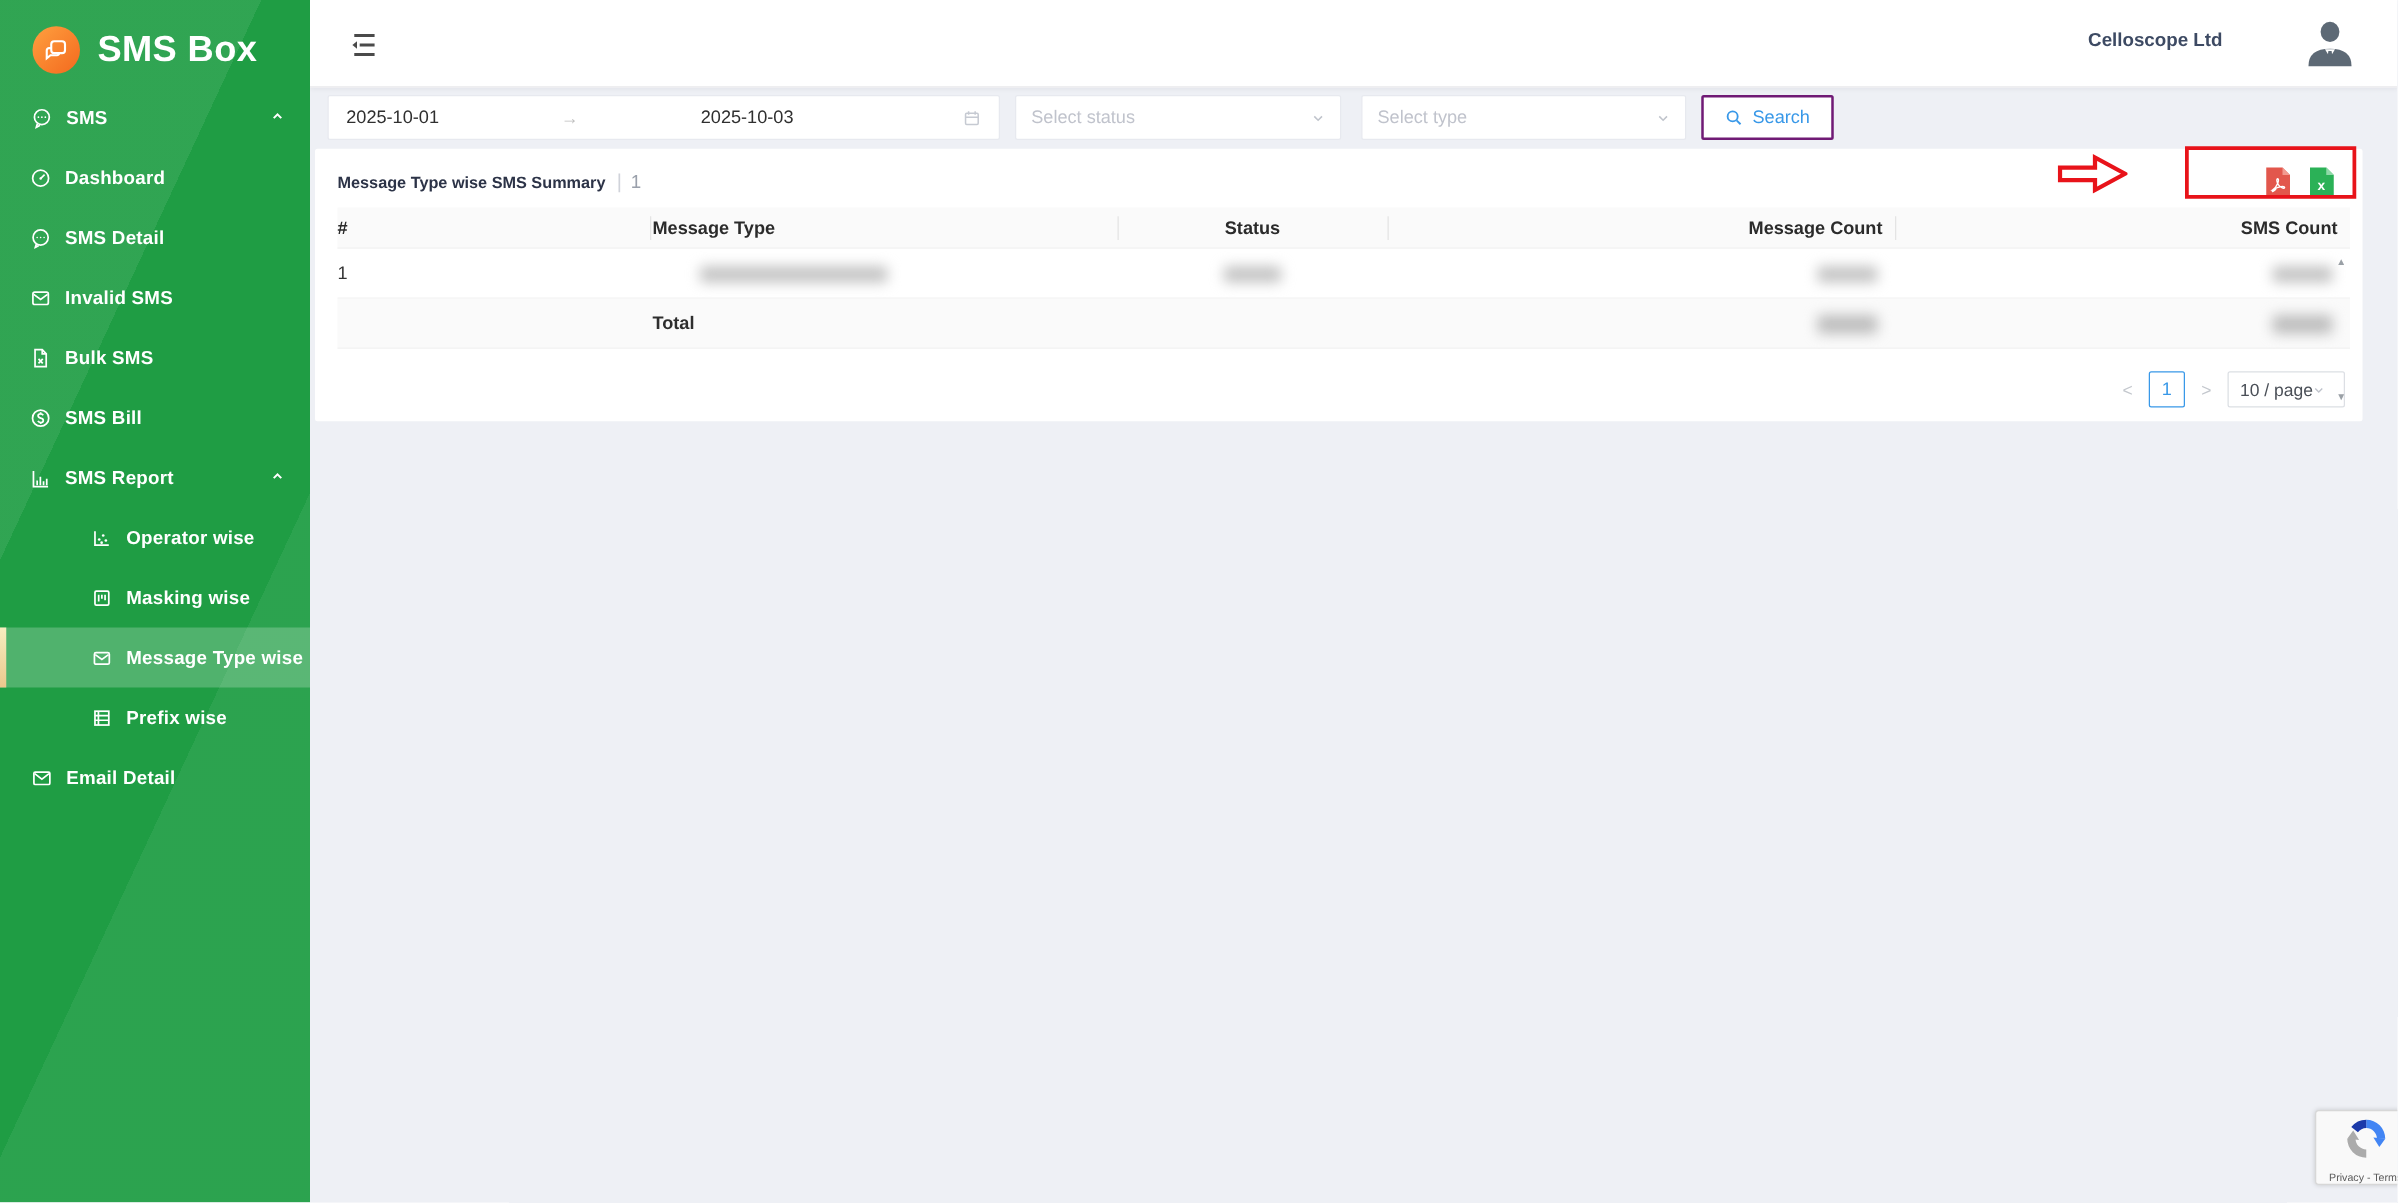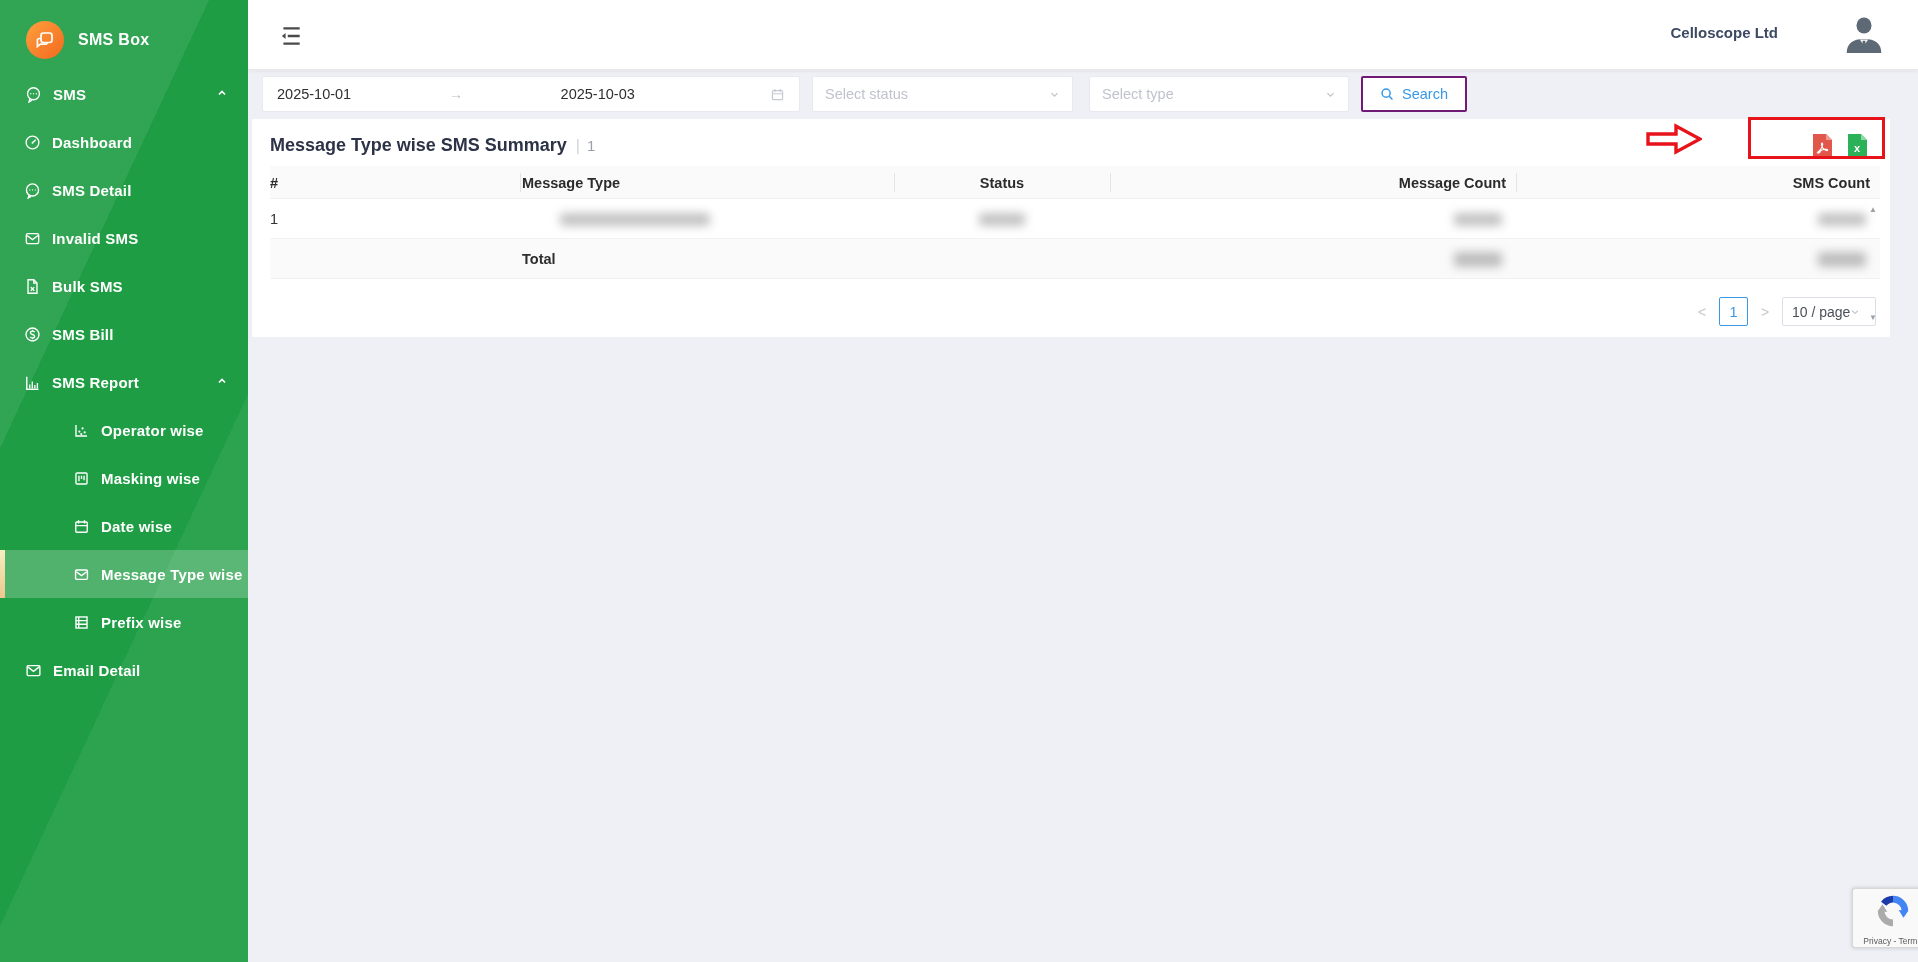--- a/index.html
+++ b/index.html
@@ -7,21 +7,21 @@
   body { font-family:"Liberation Sans", sans-serif; }
   .app { position:relative; width:1918px; height:962px; overflow:hidden; background:#eef0f5; }
 
   
   .sidebar {
     position:absolute; left:0; top:0; width:248px; height:962px; z-index:5;
     background:linear-gradient(115deg, rgba(255,255,255,.08) 0 30%, transparent 30% 62%, rgba(255,255,255,.06) 62% 100%) #1f9d44;
   }
   .logo-row { display:flex; align-items:center; gap:14px; padding:16px 0 0 26px; height:64px; }
   .logo-badge { width:38px; height:38px; border-radius:50%; background:linear-gradient(135deg,#ffa03f,#f3691e); display:flex; align-items:center; justify-content:center; flex:0 0 auto; }
-  .logo-title { color:#fff; font-size:16px; font-weight:bold; letter-spacing:.3px; }
+  .logo-title { color:#fff; font-size:29px; font-weight:bold; letter-spacing:.3px; }
   .nav { margin-top:6px; }
   .nav-item { position:relative; height:48px; display:flex; align-items:center; color:#fff; font-size:15px; font-weight:bold; cursor:pointer; letter-spacing:.2px; }
   .nav-item .nav-icon { width:17px; height:17px; margin-right:11px; flex:0 0 auto; }
   .lvl1 { padding-left:25px; }
   .lvl2 { padding-left:24px; }
   .lvl3 { padding-left:73px; }
   .nav-item.active { background:rgba(255,255,255,.22); }
   .nav-item.active::before { content:""; position:absolute; left:0; top:0; bottom:0; width:5px; background:linear-gradient(#f6eec0,#ecc88d); }
   .caret { position:absolute; right:20px; top:17px; }
 
@@ -38,21 +38,21 @@
   .rangepicker .range-arrow { flex:1; text-align:center; color:#bfbfbf; font-size:14px; }
   .rangepicker .date-to { flex:1; }
   .select-box { height:36px; background:#fff; border:1px solid #e7e9ef; border-radius:2px; display:flex; align-items:center; justify-content:space-between; padding:0 12px; font-size:14.5px; color:#c0c3cc; cursor:pointer; }
   .sel-status { width:261px; margin-left:12px; }
   .sel-type { width:260px; margin-left:16px; }
   .search-btn { width:106px; height:36px; margin-left:12px; background:#fff; border:2px solid #701a75; border-radius:2px; color:#3898e8; font-size:14.5px; display:flex; align-items:center; justify-content:center; gap:8px; cursor:pointer; }
 
   
   .card { position:absolute; left:252px; top:119px; width:1638px; height:218px; background:#fff; border-radius:2px; padding:0 10px 0 18px; }
   .card-head { display:flex; align-items:center; height:47px; padding-top:6px; }
-  .card-title { font-size:18px; font-weight:bold; color:#2c3347; }
+  .card-title { font-size:13px; font-weight:bold; color:#2c3347; }
   .title-sep { color:#d0d3da; font-size:16px; margin:0 7px 0 9px; font-weight:normal; }
   .title-count { color:#9aa0ab; font-size:15px; }
   .export-group { margin-left:auto; display:flex; align-items:center; gap:14px; padding-right:12px; }
   .export-btn { width:21px; height:26px; cursor:pointer; }
 
   
   .tgrid { display:grid; grid-template-columns:250px 374px 216px 406px 1fr; align-items:center; }
   .thead { background:#fafafa; height:33px; border-bottom:1px solid #f0f0f0; font-size:14.5px; font-weight:bold; color:#2b2b2b; }
   .th { position:relative; height:33px; display:flex; align-items:center; }
   .th + .th::before { content:""; position:absolute; left:0; top:7px; bottom:7px; width:1px; background:#e4e4e4; }
@@ -188,27 +188,20 @@
       </div>
 
       <div class="nav-item lvl3">
         <svg class="nav-icon" viewBox="0 0 16 16" fill="none" stroke="#fff" stroke-width="1.3">
           <rect x="2.8" y="2.8" width="10.4" height="10.4" rx="1"></rect>
           <path d="M5.6 5.4v5.2M8 5.4v3M10.4 5.4v4.2"></path>
         </svg>
         <span>Masking wise</span>
       </div>
 
-      <div class="nav-item lvl3">
-        <svg class="nav-icon" viewBox="0 0 16 16" fill="none" stroke="#fff" stroke-width="1.3">
-          <rect x="2.6" y="3.8" width="10.8" height="9.6" rx="1"></rect>
-          <path d="M5.2 2.2v3M10.8 2.2v3M2.6 7.2h10.8"></path>
-        </svg>
-        <span>Date wise</span>
-      </div>
 
       <div class="nav-item lvl3 active">
         <svg class="nav-icon" viewBox="0 0 16 16" fill="none" stroke="#fff" stroke-width="1.3">
           <rect x="2.4" y="3.8" width="11.2" height="8.8" rx="1.2"></rect>
             <path d="M3 5.4 8 9l5-3.6"></path>
         </svg>
         <span>Message Type wise</span>
       </div>
 
       <div class="nav-item lvl3">

